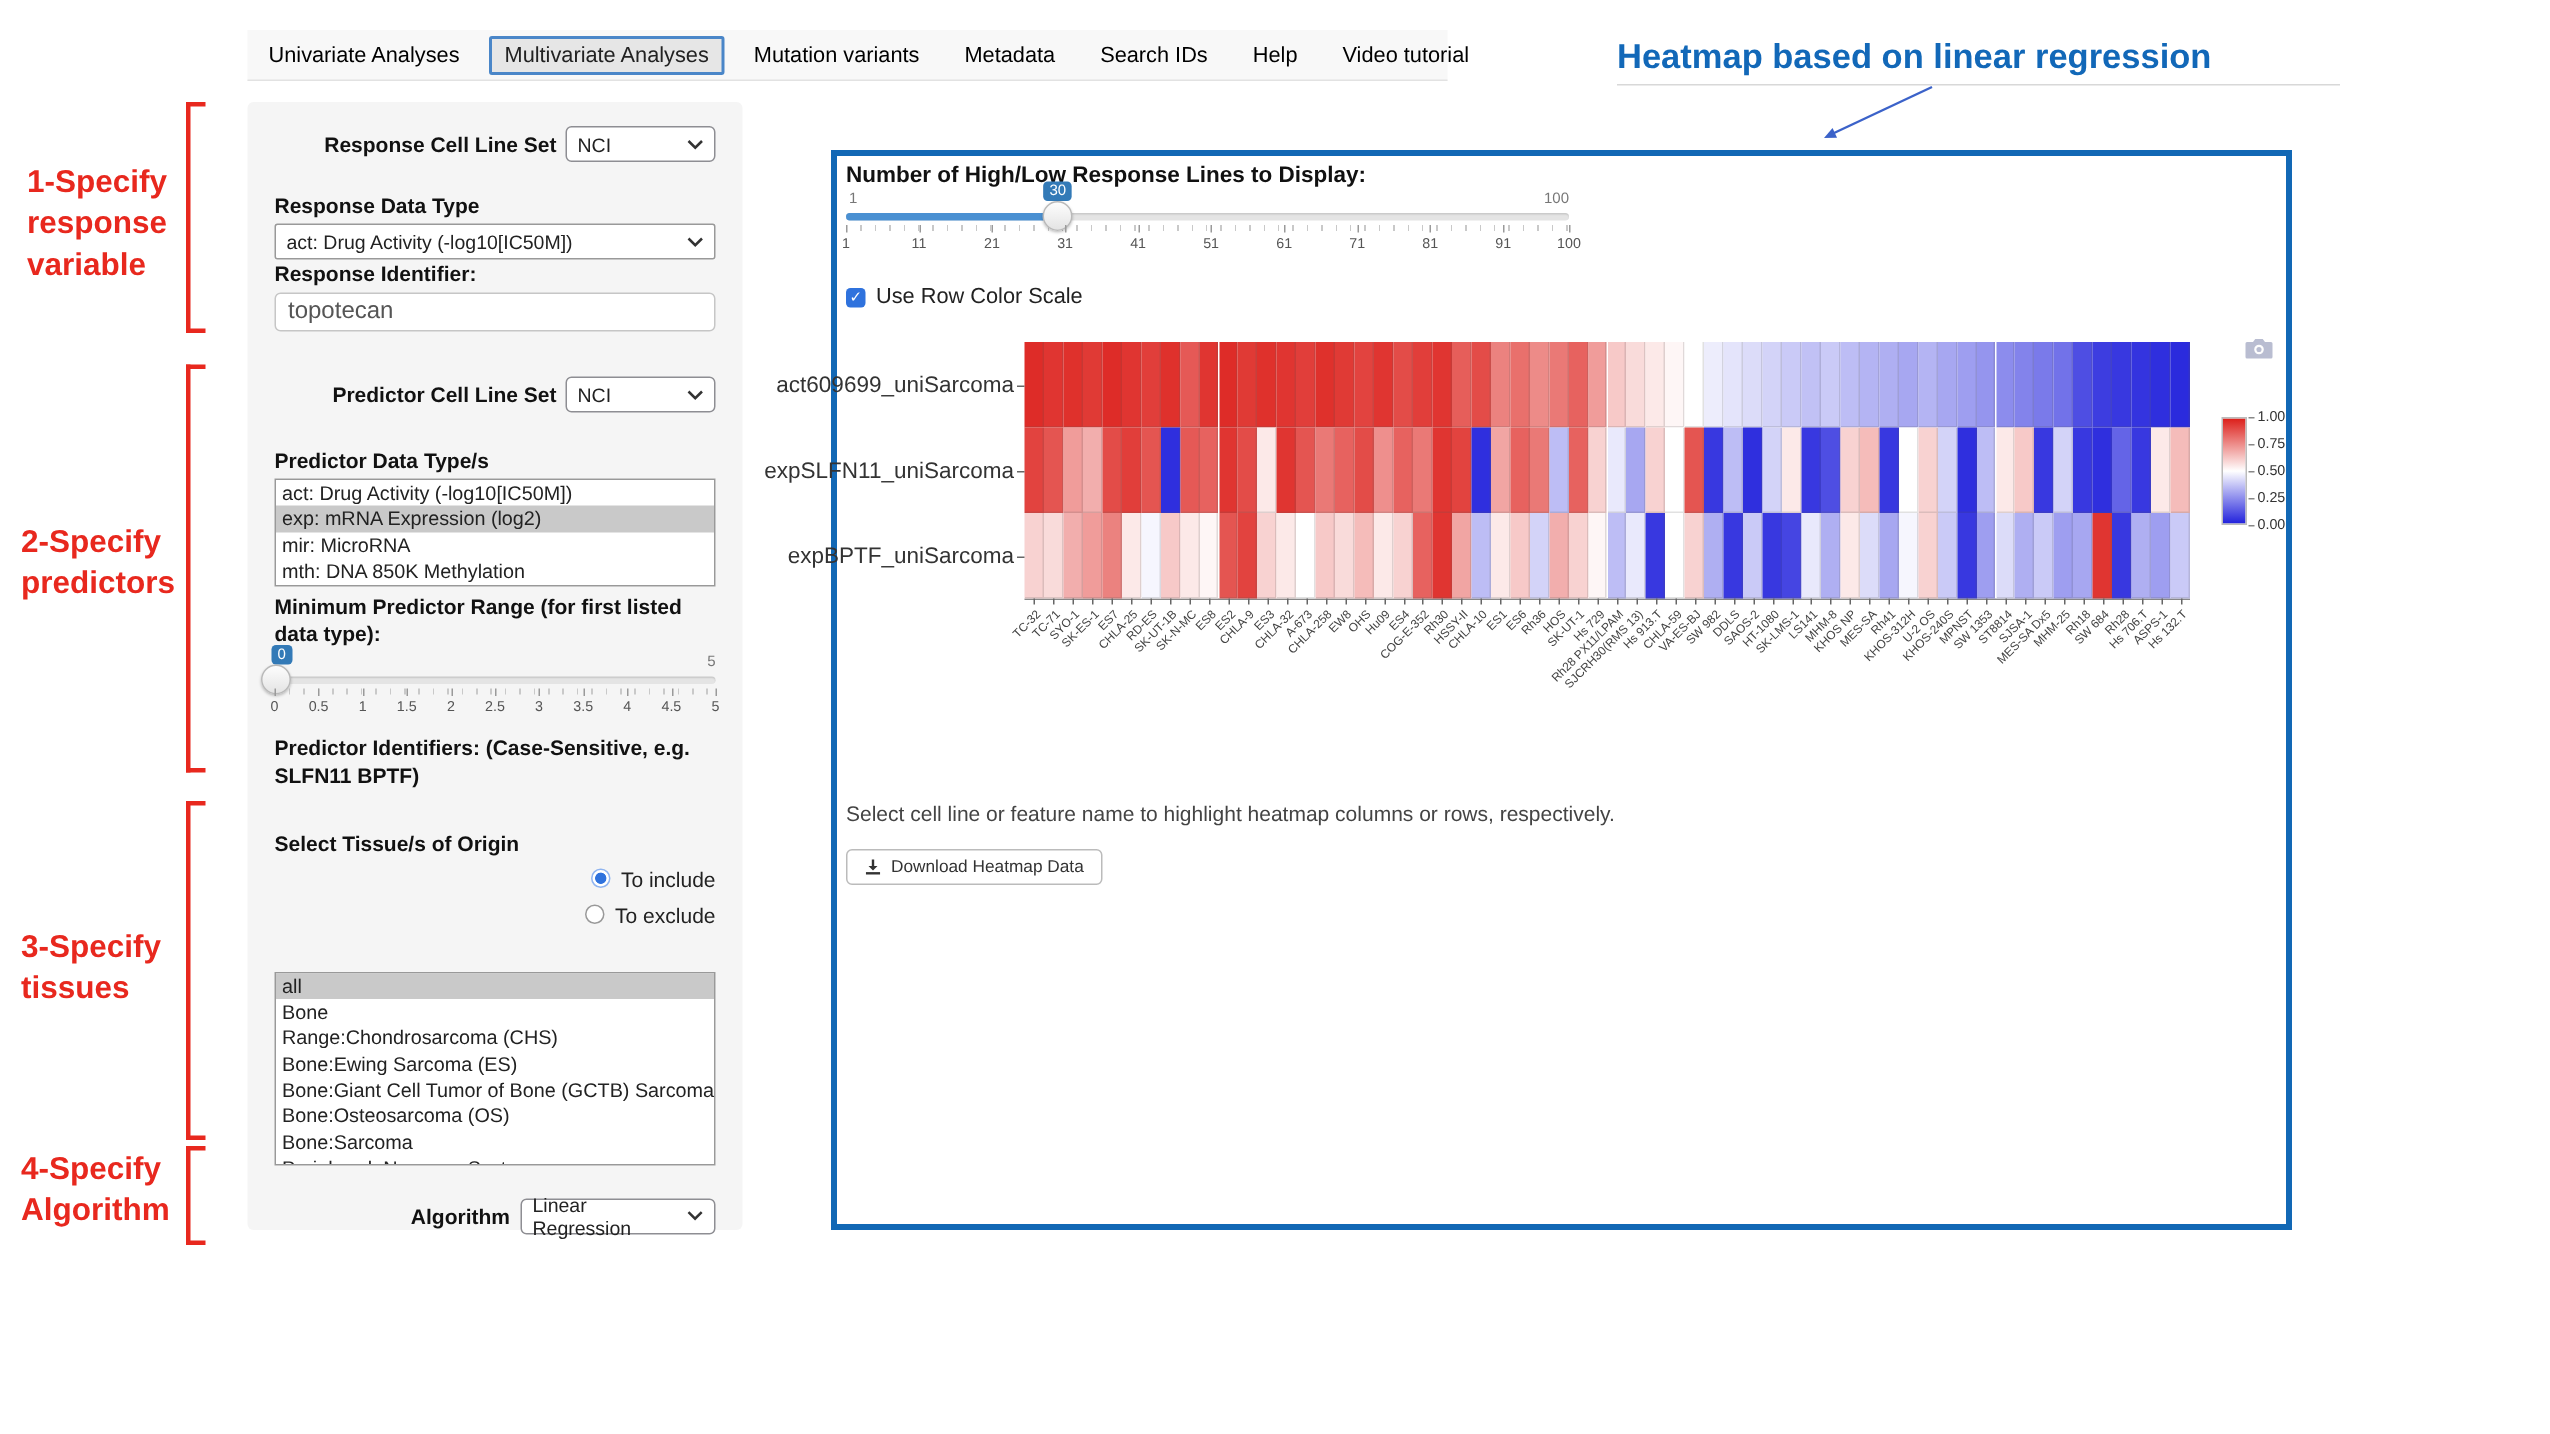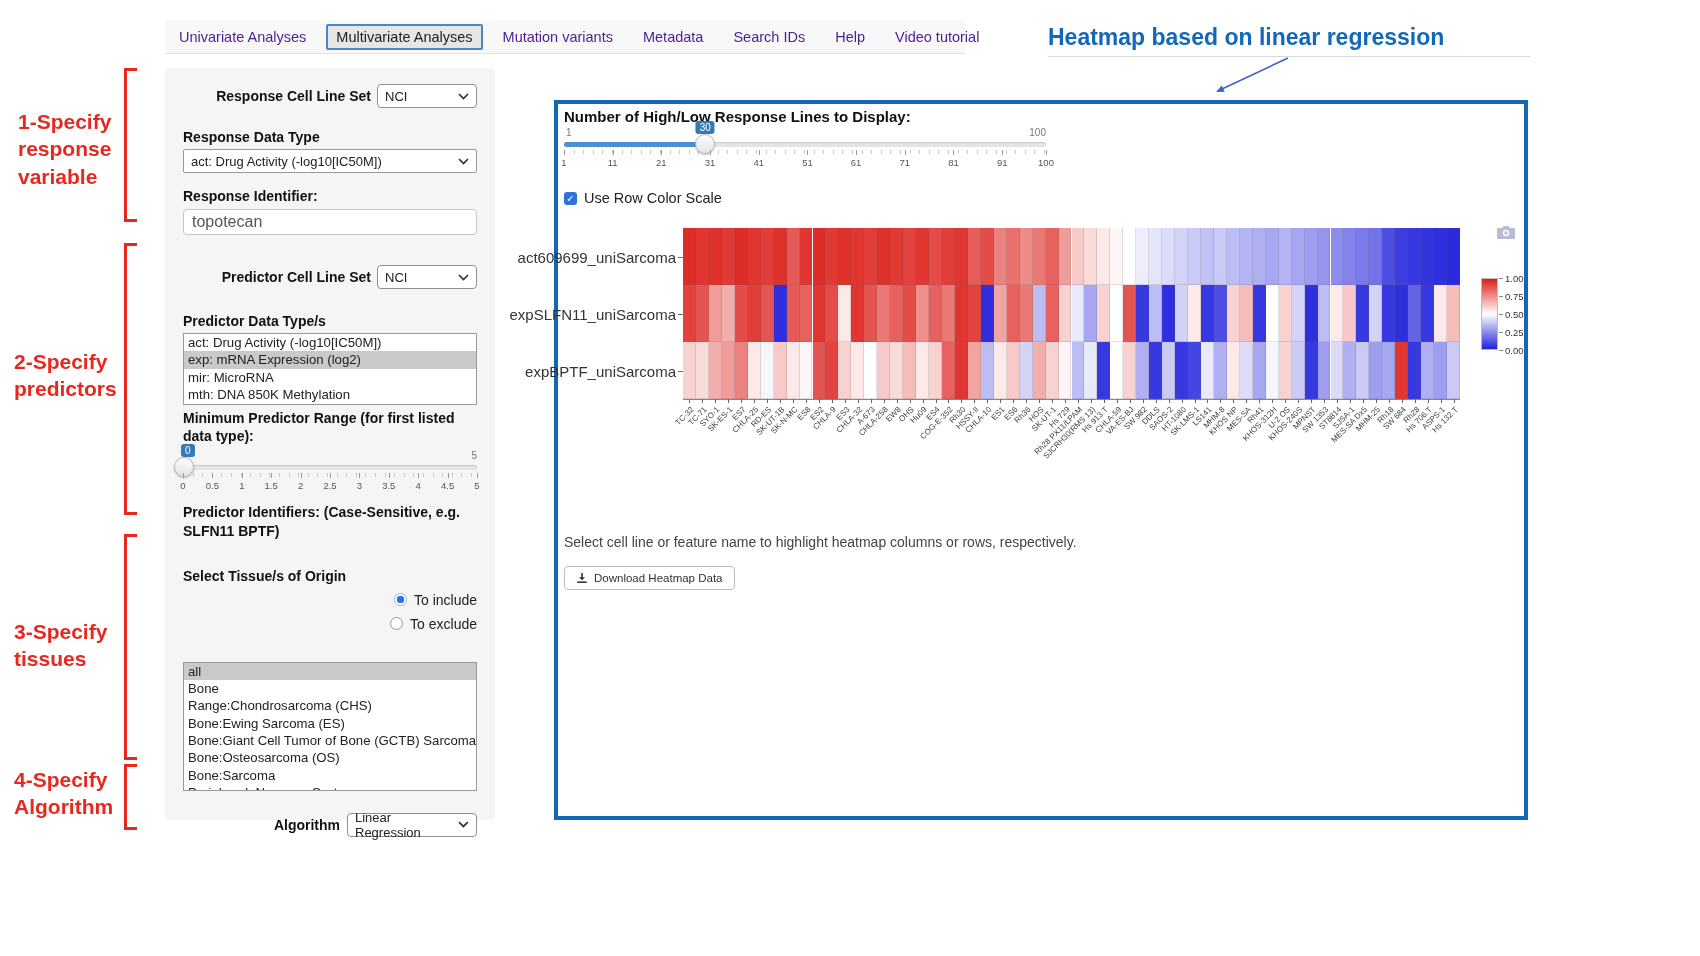--- a/index.html
+++ b/index.html
@@ -1,25 +1,25 @@
 <!DOCTYPE html>
 <html><head>
 <meta charset="utf-8">
 <style>
   html,body{margin:0;padding:0;background:#fff;font-family:"Liberation Sans",sans-serif;}
   .page{position:relative;width:1700px;height:956px;background:#fff;overflow:hidden;}
 
   
   .navbar{position:absolute;left:165px;top:20px;width:800px;height:34px;background:#f8f8f8;
     border-bottom:1px solid #e2e2e2;display:flex;align-items:center;gap:10px;padding-left:4px;box-sizing:border-box;}
-  .nav-item{padding:5px 10px;color:#4c1d95;font-size:14.5px;white-space:nowrap;cursor:pointer;}
+  .nav-item{padding:5px 10px;color:#000000;font-size:14.5px;white-space:nowrap;cursor:pointer;}
   .nav-item.active{background:#e6e6e6;border:2px solid #4a86c8;border-radius:2px;color:#222;padding:3px 8px;}
 
   
-  .anno-title{position:absolute;left:1048px;top:24px;width:482px;font-size:23px;font-weight:bold;
+  .anno-title{position:absolute;left:1078px;top:24px;width:482px;font-size:23px;font-weight:bold;
     color:#1268b8;border-bottom:1px solid #d8d8d8;padding-bottom:5px;}
   .anno-arrow{position:absolute;left:1208px;top:50px;}
 
   
   .step-label{position:absolute;color:#e8281e;font-size:21px;font-weight:600;line-height:1.3;}
   .bracket{position:absolute;left:124px;width:13px;border:3px solid #e8281e;border-right:none;box-sizing:border-box;}
 
   
   .sidebar{position:absolute;left:165px;top:68px;width:330px;height:752px;background:#f5f5f5;border-radius:4px;
     padding:16px 18px;box-sizing:border-box;font-size:14px;color:#222;}
@@ -138,21 +138,21 @@
       </span>
     </div>
 
     <div class="lbl" style="margin-top:21px;">Response Data Type</div>
     <div class="sel sel-full" style="margin-top:4px;border-radius:2px;border-color:#999;">
       <span>act: Drug Activity (-log10[IC50M])</span>
       <svg width="11" height="7" viewBox="0 0 11 7">
           <path d="M1 1l4.5 4.5L10 1" stroke="#333" stroke-width="1.7" fill="none"></path>
         </svg>
     </div>
-    <div class="lbl" style="margin-top:15px;">Response Identifier:</div>
+    <div class="lbl" style="margin-top:1px;">Response Identifier:</div>
     <input class="txt-input" style="margin-top: 5px;" readonly="" value="topotecan">
 
     <div class="row-inline" style="margin-top:30px;">
       <span class="lbl">Predictor Cell Line Set</span>
       <span class="sel" style="width:100px;">
         <span>NCI</span>
         <svg width="11" height="7" viewBox="0 0 11 7">
             <path d="M1 1l4.5 4.5L10 1" stroke="#333" stroke-width="1.7" fill="none"></path>
           </svg>
       </span>

